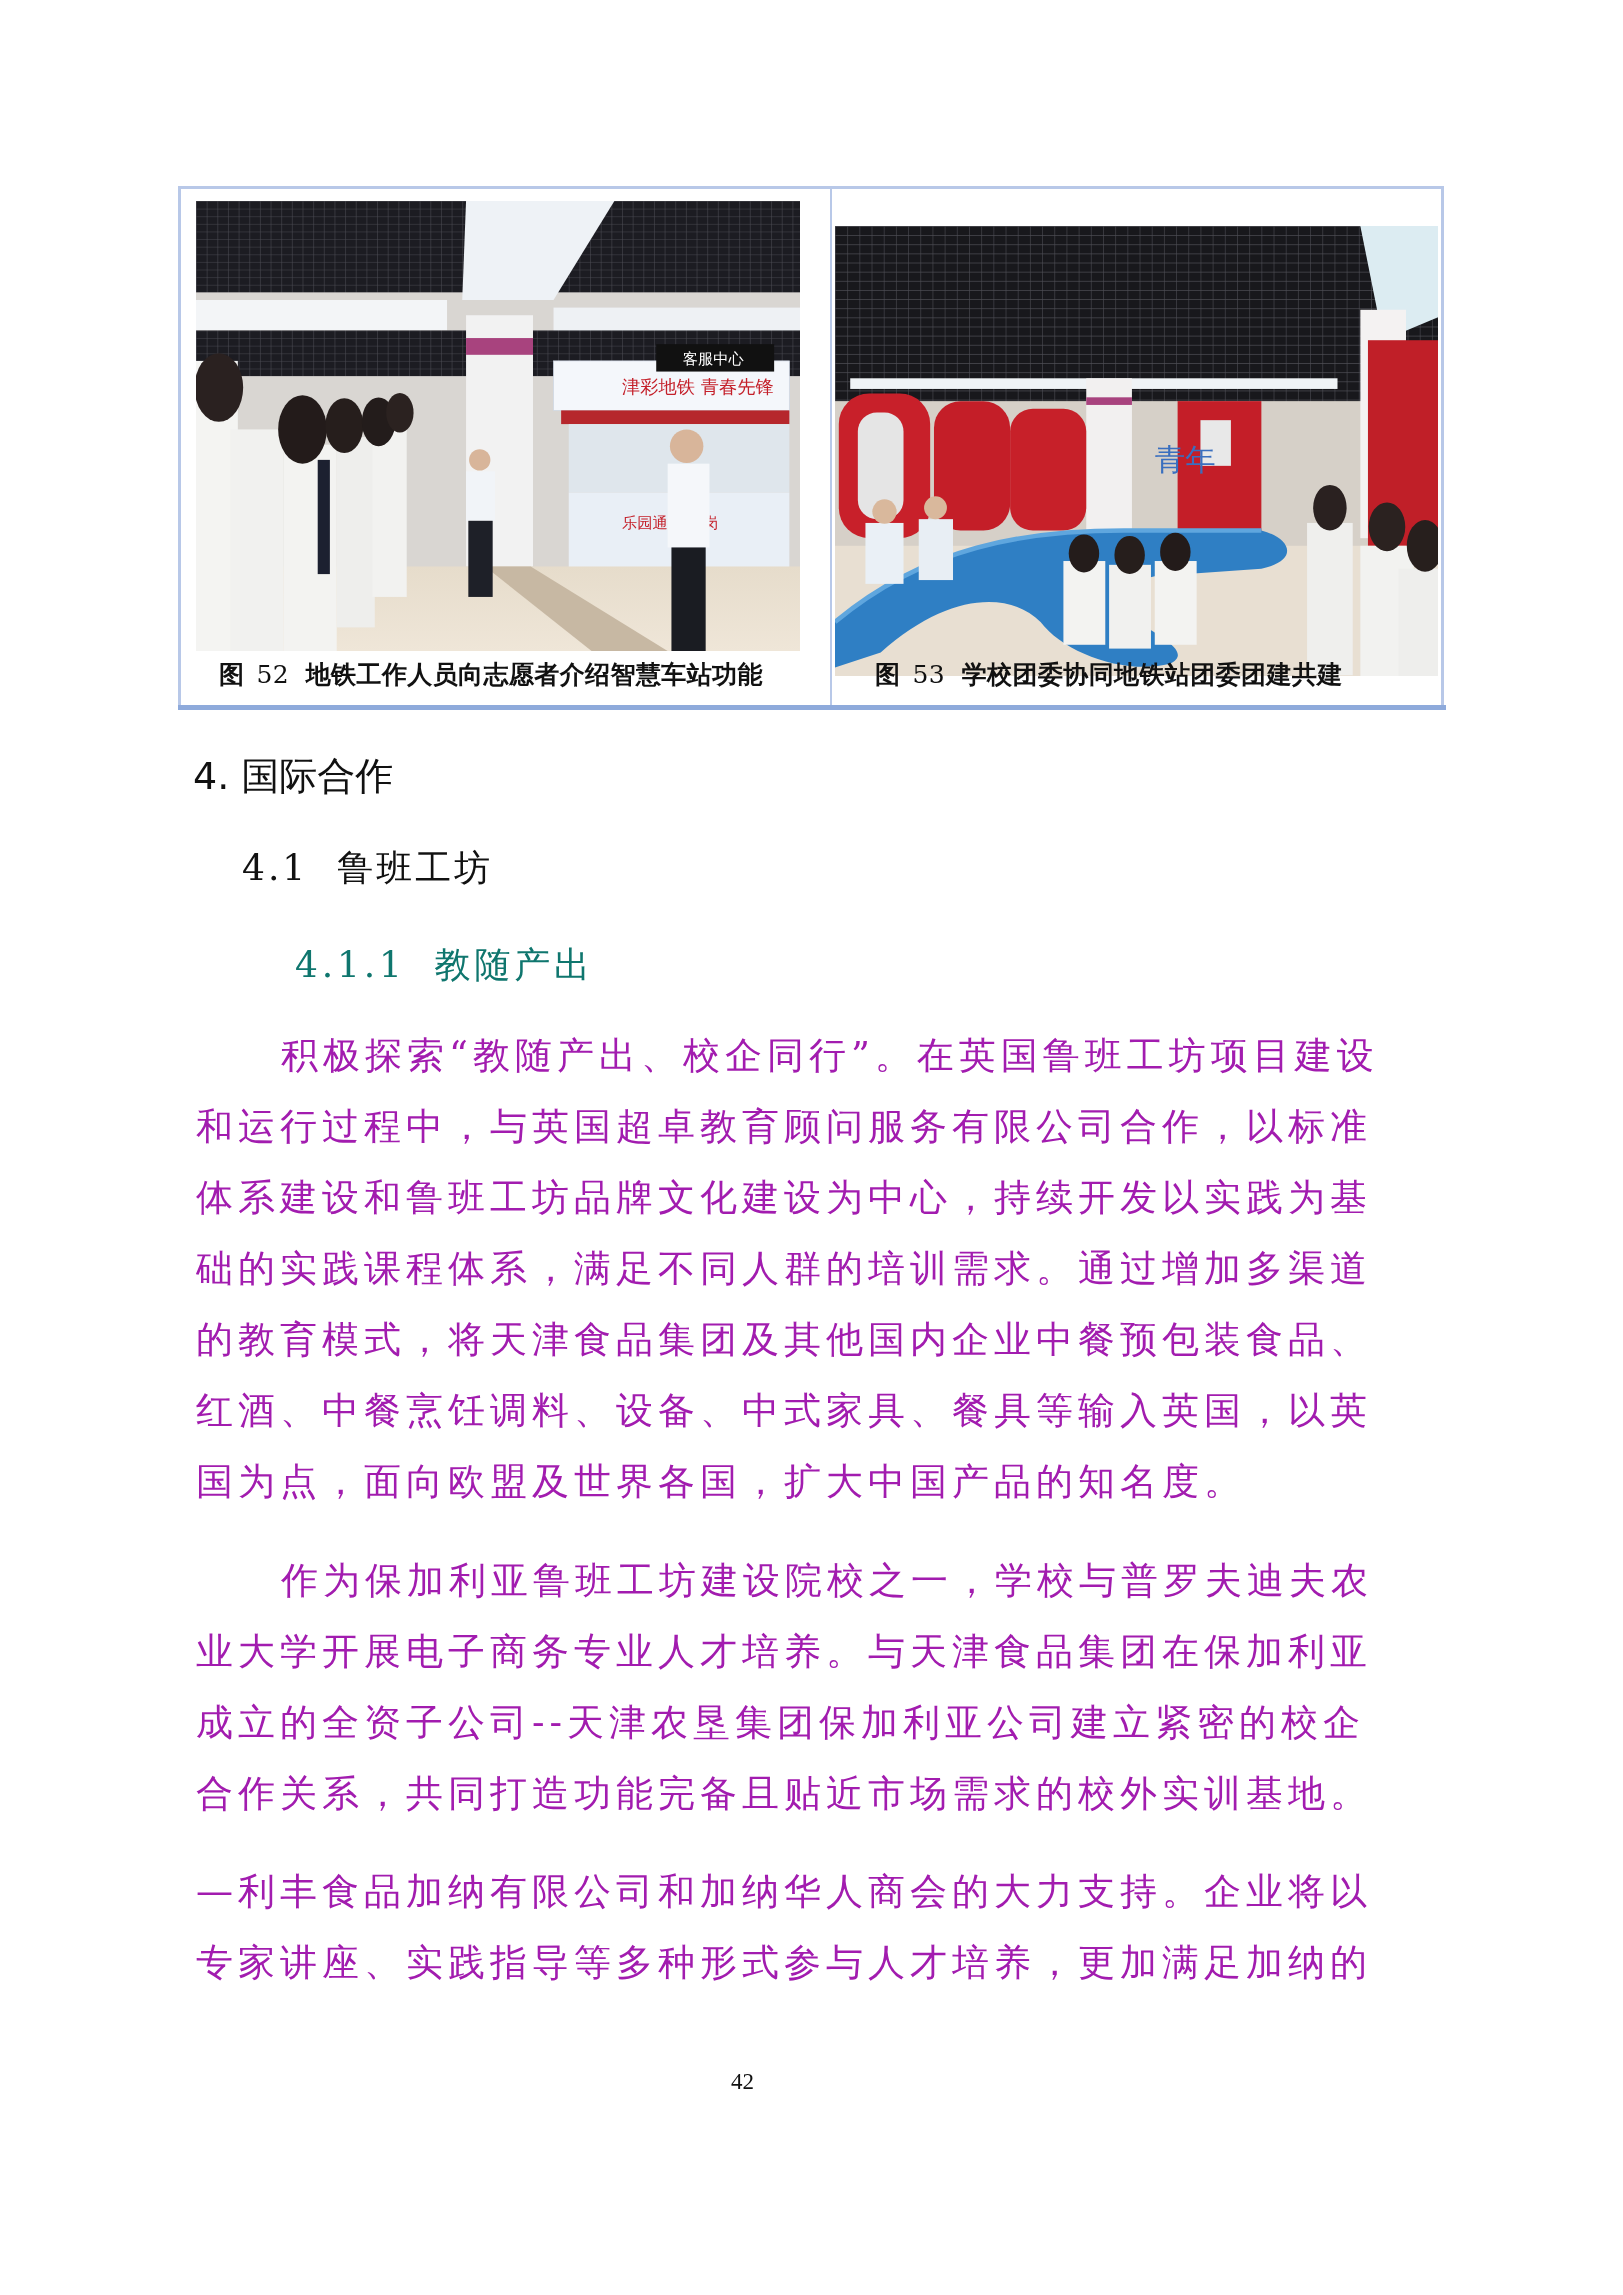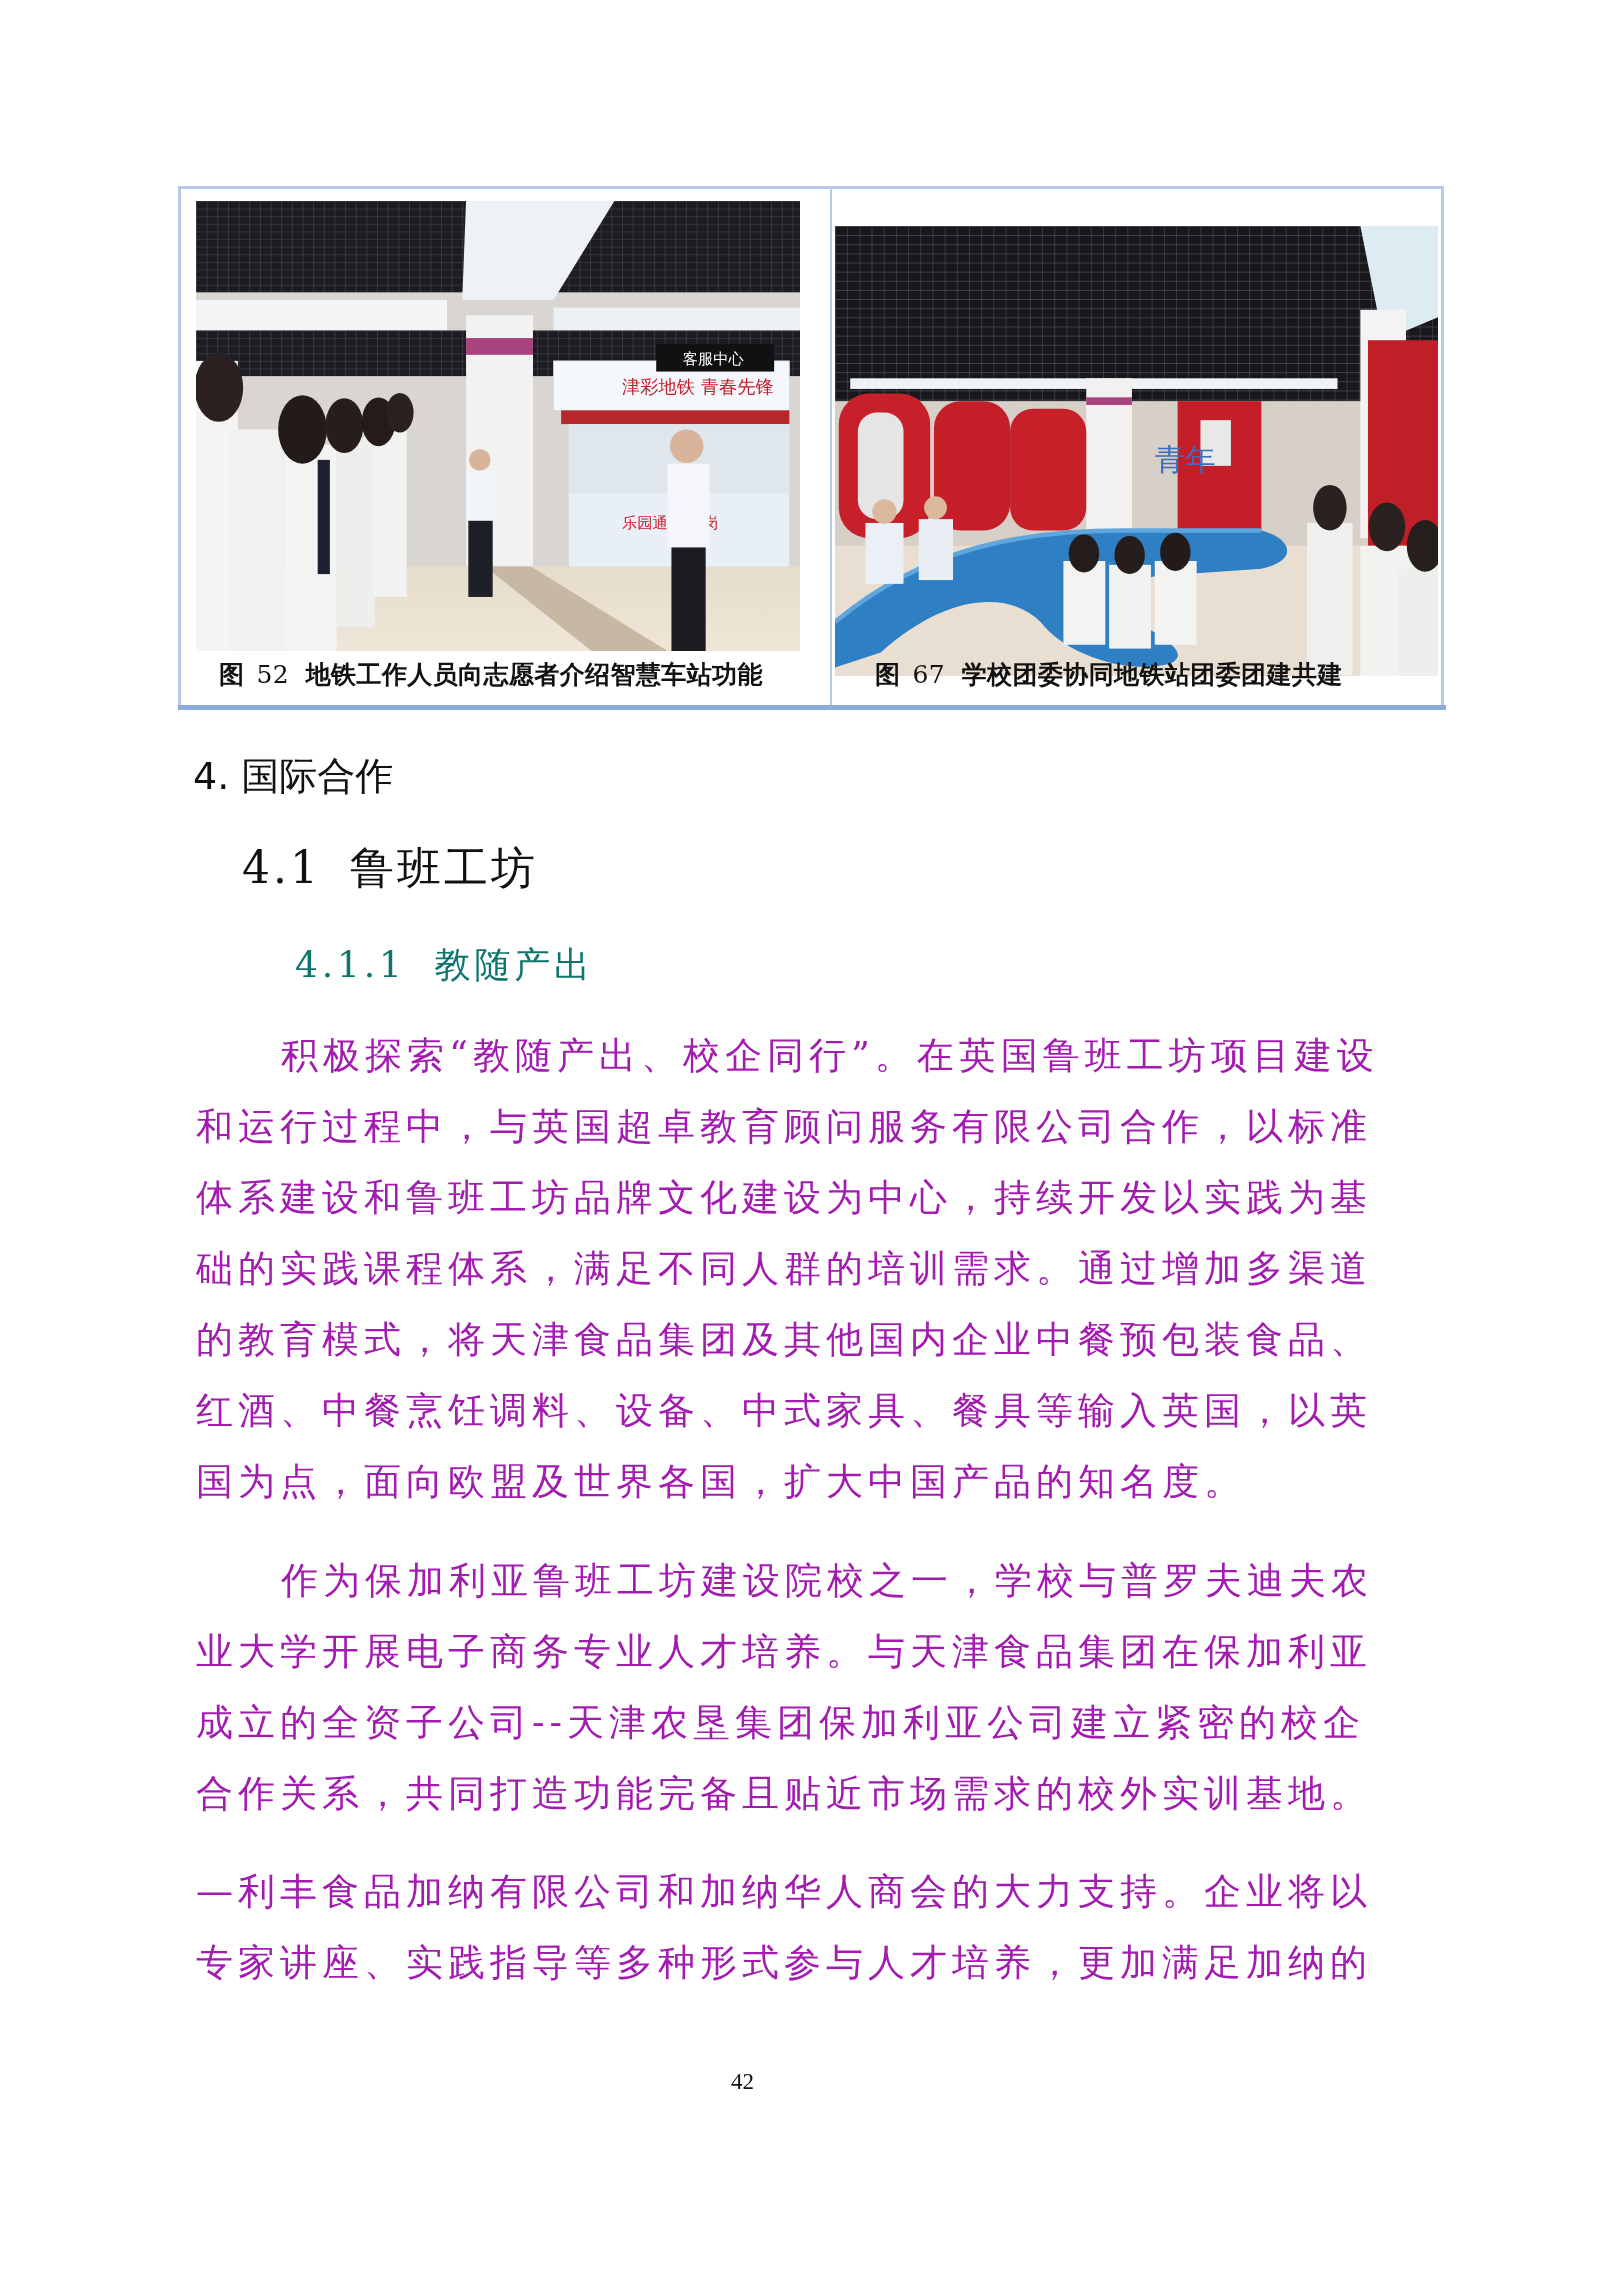--- a/index.html
+++ b/index.html
@@ -32,21 +32,21 @@
   .caption-2 { left: 875px; }
   .caption .num { margin: 0 16.7px 0 12px; font-weight: normal; }
 
   
   .h1 {
     position: absolute; left: 193px; top: 750px;
     font-family: "DejaVu Sans", "Liberation Sans", sans-serif; font-size: 38px; line-height: 53px; color: #111;
   }
   .h2 {
     position: absolute; left: 242px; top: 841px;
-    font-family: "DejaVu Serif", "Liberation Serif", serif; font-size: 44px; line-height: 53px; color: #111; letter-spacing: 3px;
+    font-family: "DejaVu Serif", "Liberation Serif", serif; font-size: 36px; line-height: 53px; color: #111; letter-spacing: 3px;
   }
   .h2 .n, .h3 .n { margin-right: 29px; }
   .h3 {
     position: absolute; left: 295px; top: 938px;
     font-family: "DejaVu Serif", "Liberation Serif", serif; font-size: 36px; line-height: 53px; color: #0f766e; letter-spacing: 3.8px;
   }
 
   
   .body-text {
     position: absolute; left: 196px; width: 1239px;
@@ -182,21 +182,21 @@
         <ellipse cx="725" cy="395" rx="24" ry="32" fill="#2b2220"></ellipse>
         <ellipse cx="775" cy="420" rx="24" ry="34" fill="#271f1d"></ellipse>
       </g>
     </svg>
   </div>
 
   <div class="caption caption-1">
     <span>图</span><span class="num">52</span><span>地铁工作人员向志愿者介绍智慧车站功能</span>
   </div>
   <div class="caption caption-2">
-    <span>图</span><span class="num">67</span><span>学校团委协同地铁站团委团建共建</span>
+    <span>图</span><span class="num">53</span><span>学校团委协同地铁站团委团建共建</span>
   </div>
 
   <div class="h1">
     <span>4.</span>
     <span>国际合作</span>
   </div>
   <div class="h2">
     <span class="n">4.1</span><span>鲁班工坊</span>
   </div>
   <div class="h3">

